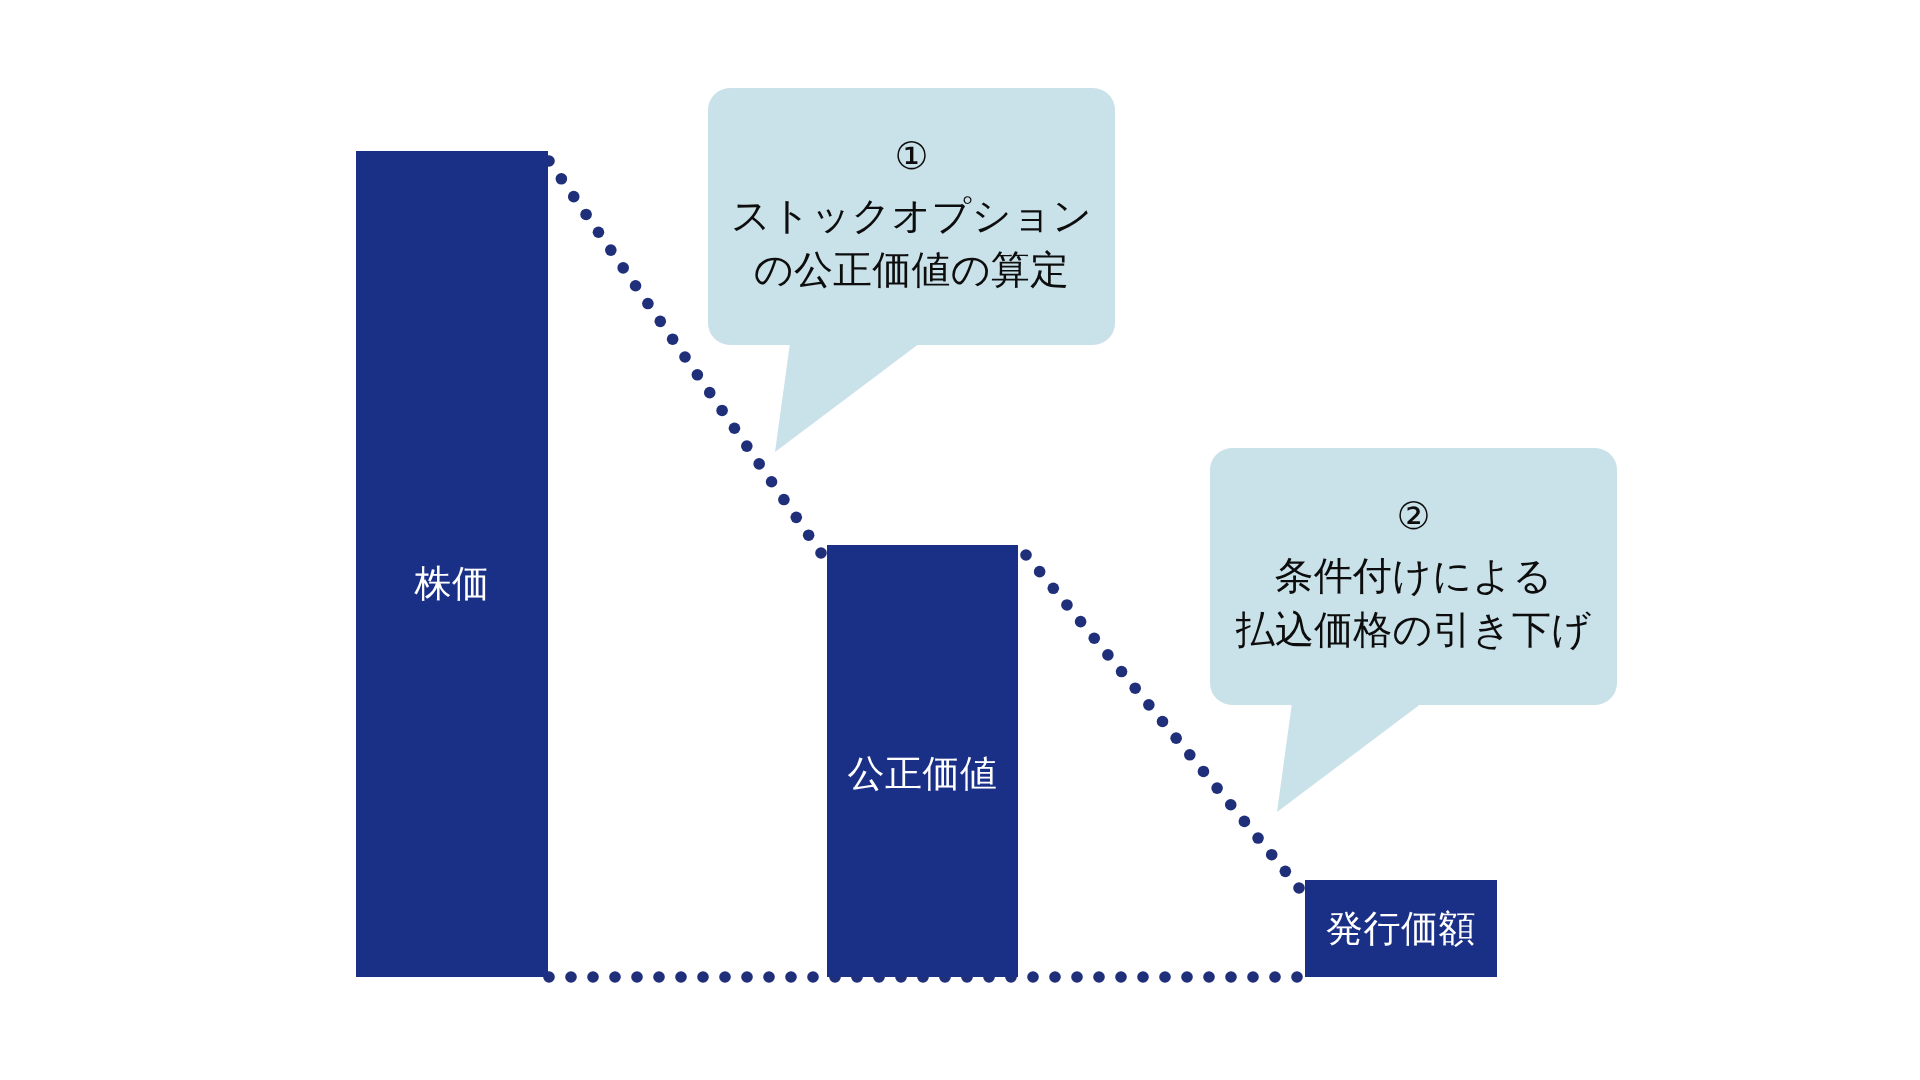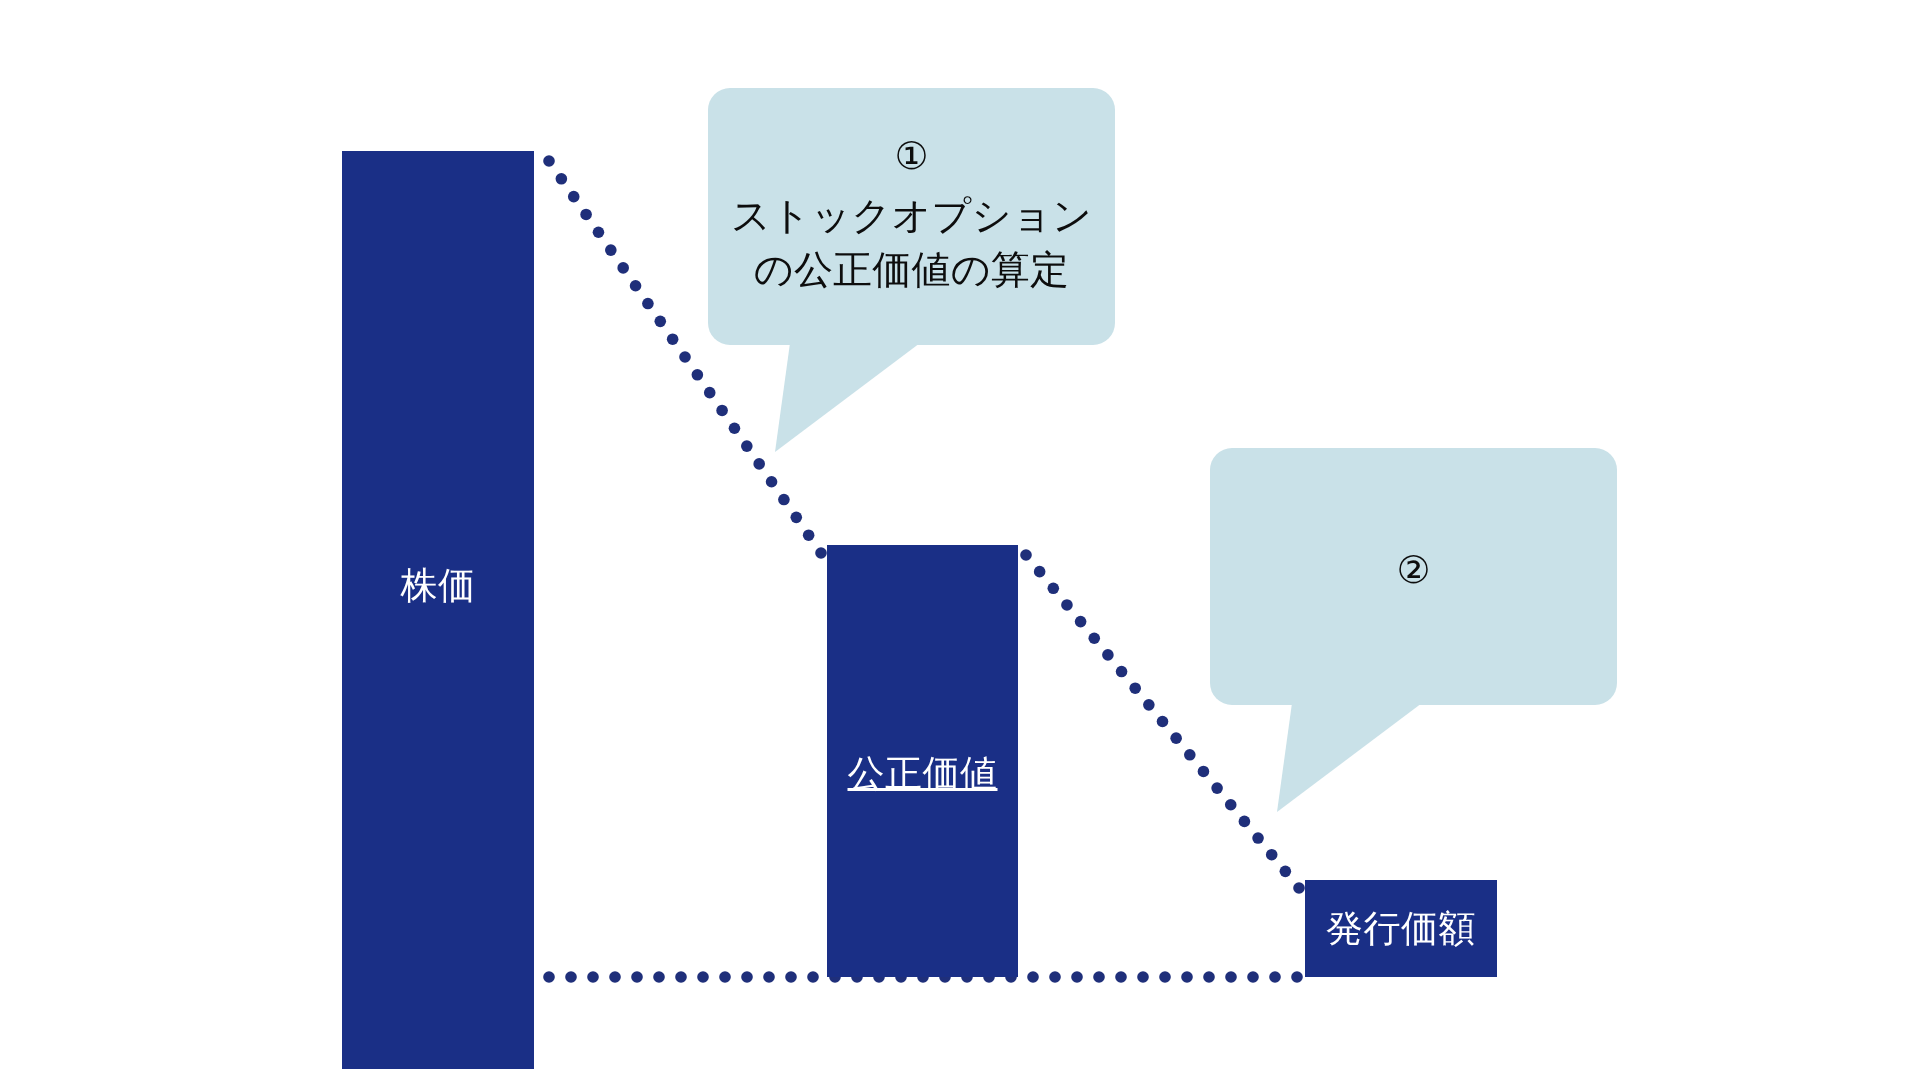--- a/index.html
+++ b/index.html
@@ -161,26 +161,26 @@
       <circle cx="1203.45" cy="771.45" r="5.8" class="dot" fill="#1f2f7a"></circle>
       <circle cx="1217.10" cy="788.10" r="5.8" class="dot" fill="#1f2f7a"></circle>
       <circle cx="1230.75" cy="804.75" r="5.8" class="dot" fill="#1f2f7a"></circle>
       <circle cx="1244.40" cy="821.40" r="5.8" class="dot" fill="#1f2f7a"></circle>
       <circle cx="1258.05" cy="838.05" r="5.8" class="dot" fill="#1f2f7a"></circle>
       <circle cx="1271.70" cy="854.70" r="5.8" class="dot" fill="#1f2f7a"></circle>
       <circle cx="1285.35" cy="871.35" r="5.8" class="dot" fill="#1f2f7a"></circle>
       <circle cx="1299.00" cy="888.00" r="5.8" class="dot" fill="#1f2f7a"></circle>
     </svg>
 
-  <div class="bar" id="bar-0" style="left: 342px; top: 151px; width: 192px; height: 918px; background: rgb(26, 47, 134);">
+  <div class="bar" id="bar-0" style="left: 356px; top: 151px; width: 192px; height: 826px; background: rgb(26, 47, 134); font-family: Liberation Mono, monospace;">
     <div class="bar-label" style="top: 415px; color: rgb(255, 255, 255);">株価</div>
   </div>
 
   <div class="bar" id="bar-1" style="left: 827px; top: 545px; width: 191px; height: 432px; background: rgb(26, 47, 134);">
-    <div class="bar-label" style="top: 209px; color: rgb(255, 255, 255); text-decoration: underline;">公正価値</div>
+    <div class="bar-label" style="top: 209px; color: rgb(255, 255, 255);">公正価値</div>
   </div>
 
   <div class="bar" id="bar-2" style="left: 1305px; top: 880px; width: 192px; height: 97px; background: rgb(26, 47, 134); padding-left: 22px;">
     <div class="bar-label" style="top: 29px; color: rgb(255, 255, 255);">発行価額</div>
   </div>
 
   <svg class="callout-tail" id="tail-0" width="153" height="113" viewBox="0 0 153 113" style="left: 771px; top: 343px;">
       <polygon points="19,0 149,0 4,109" fill="#c9e1e8"></polygon>
     </svg>
   <svg class="callout-tail" id="tail-1" width="153" height="113" viewBox="0 0 153 113" style="left: 1273px; top: 703px;">
@@ -188,15 +188,17 @@
     </svg>
 
   <div class="callout" id="callout-0" style="left: 708px; top: 88px; width: 407px; height: 257px; background: rgb(201, 225, 232);">
     <div class="callout-number">①</div>
     <div class="callout-text">ストックオプション
 の公正価値の算定</div>
   </div>
 
   <div class="callout" id="callout-1" style="left: 1210px; top: 448px; width: 407px; height: 257px; background: rgb(201, 225, 232);">
     <div class="callout-number">②</div>
+    <div class="callout-text">条件付けによる
+払込価格の引き下げ</div>
   </div>
 
 </div>
 
 </body></html>

